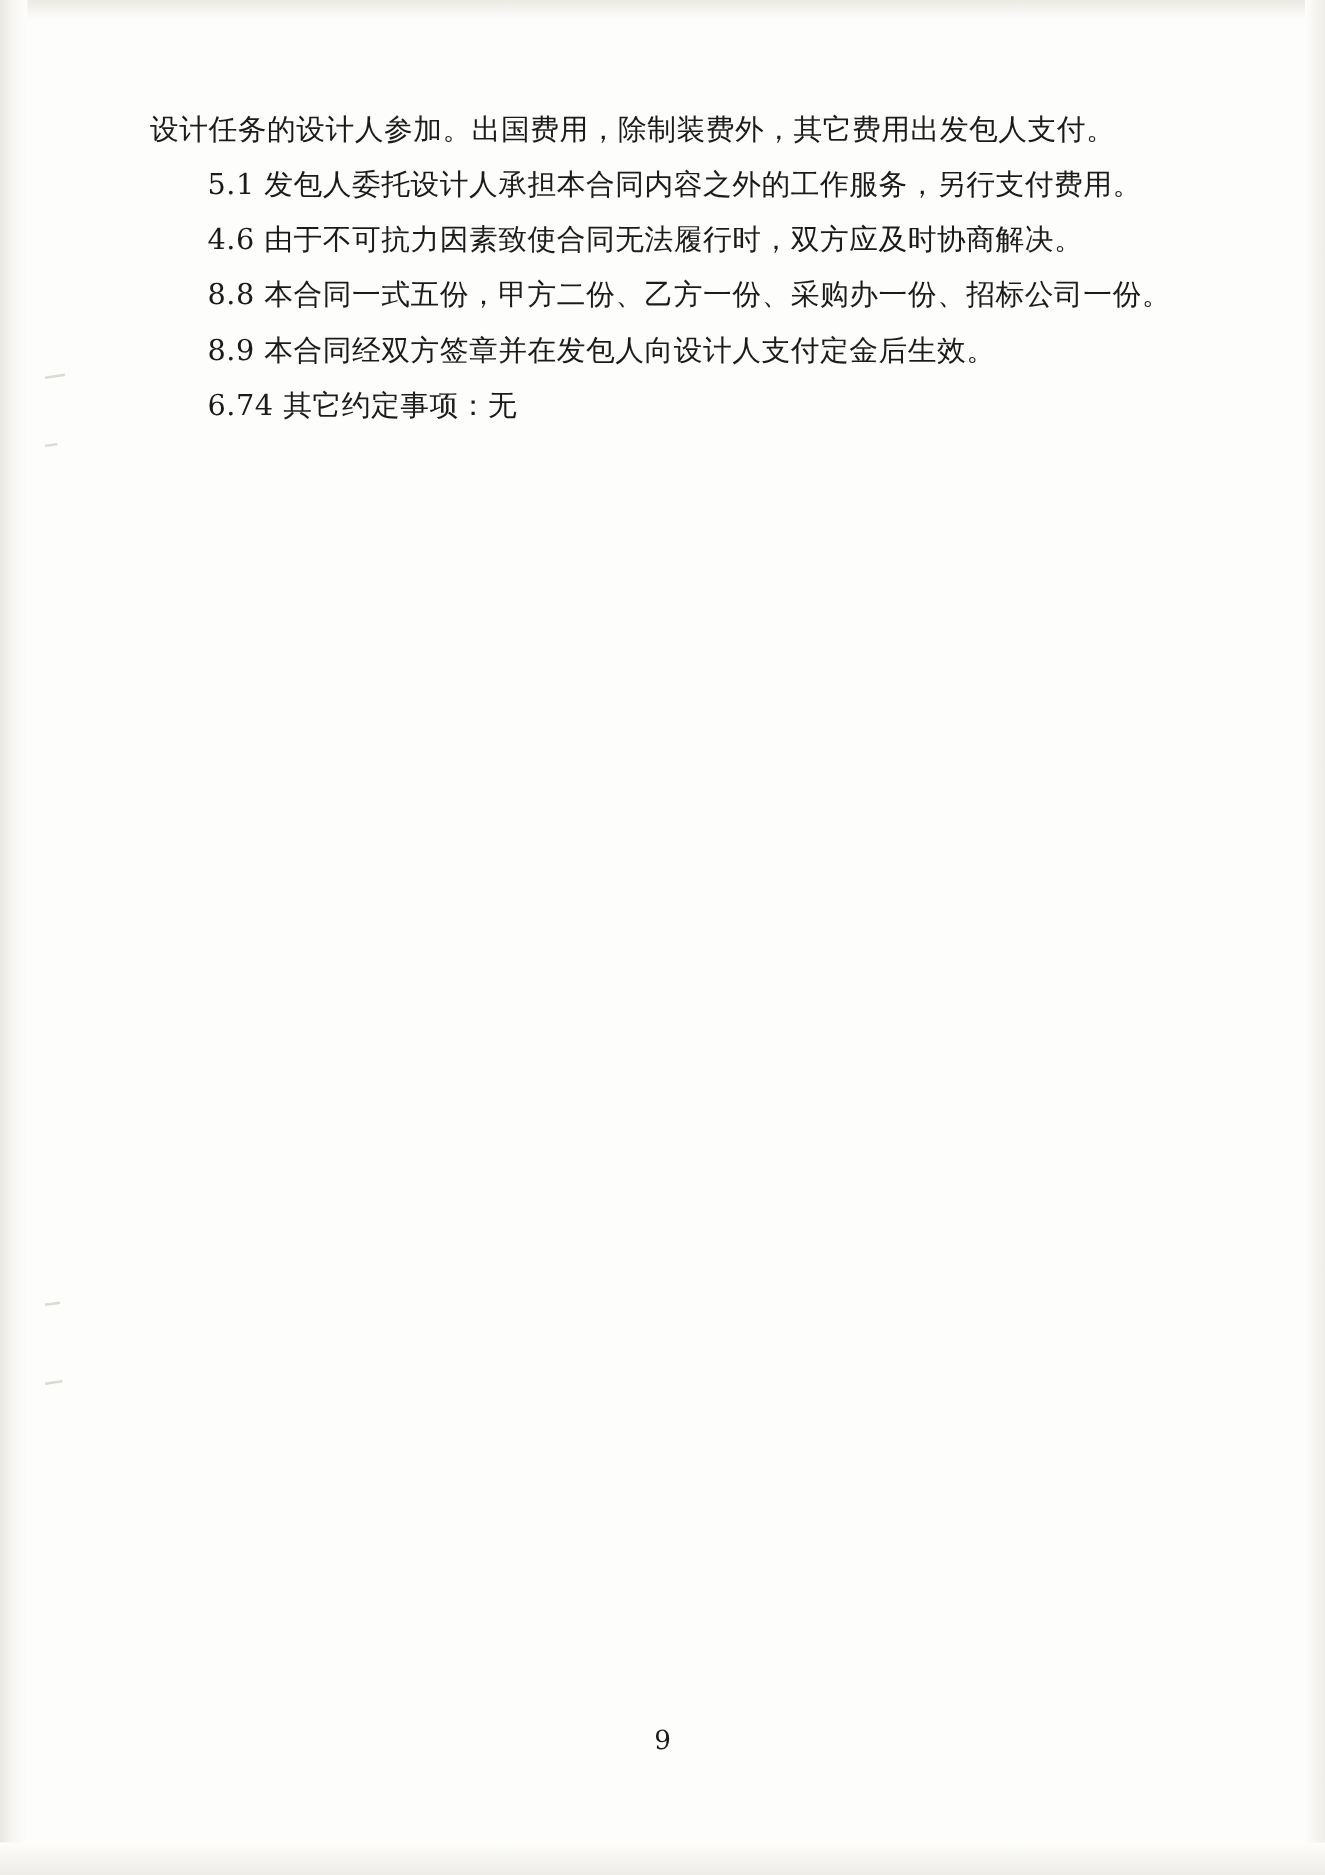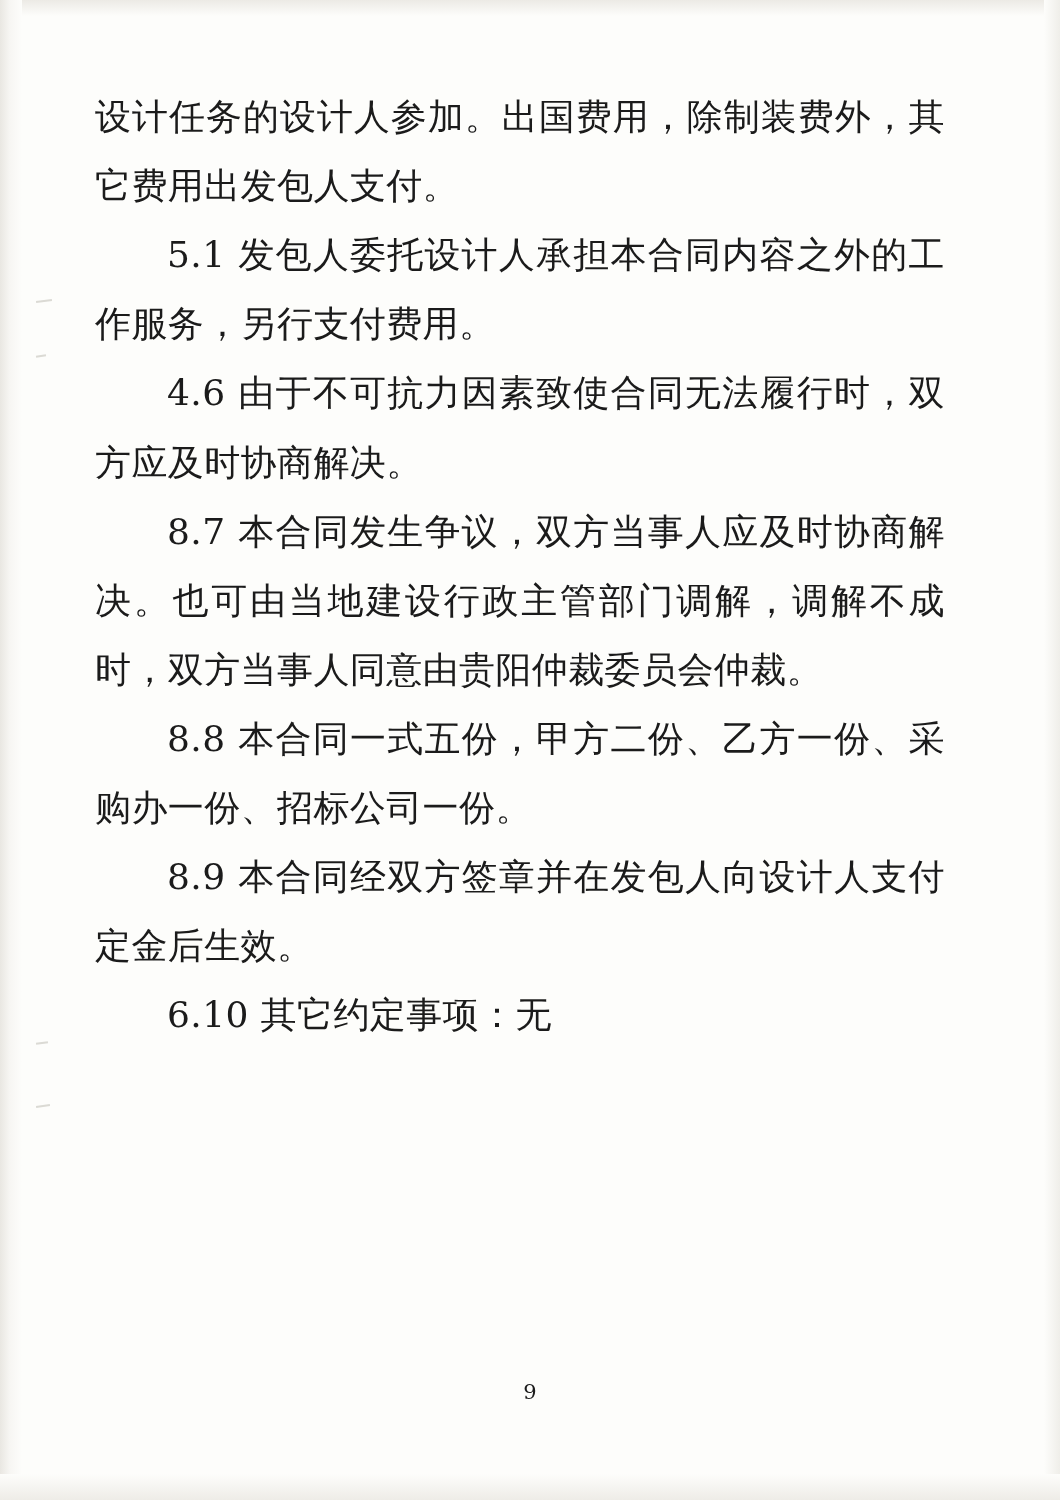--- a/index.html
+++ b/index.html
@@ -57,23 +57,23 @@
     pointer-events: none;
   }
   .mm1 { top: 300px; }
   .mm2 { top: 355px; width: 10px; }
   .mm3 { top: 1042px; width: 12px; }
   .mm4 { top: 1105px; width: 14px; }
 
   .body-text {
     position: absolute;
     top: 82px;
-    left: 95px;
+    left: 120px;
     width: 850px;
-    font-size: 36px;
+    font-size: 23px;
     line-height: 1.92;
     color: #1b1b1b;
     text-align: justify;
     text-justify: inter-ideograph;
     letter-spacing: .4px;
   }
   .para {
     margin: 0 0 0 0;
     text-indent: 2em;
   }
@@ -103,21 +103,20 @@
 
   <div class="margin-mark mm1"></div>
   <div class="margin-mark mm2"></div>
   <div class="margin-mark mm3"></div>
   <div class="margin-mark mm4"></div>
 
   <div class="body-text">
     <p class="para no-indent">设计任务的设计人参加。出国费用，除制装费外，其它费用出发包人支付。</p>
     <p class="para">5.1 发包人委托设计人承担本合同内容之外的工作服务，另行支付费用。</p>
     <p class="para">4.6 由于不可抗力因素致使合同无法履行时，双方应及时协商解决。</p>
-    <p class="para">8.7 本合同发生争议，双方当事人应及时协商解决。也可由当地建设行政主管部门调解，调解不成时，双方当事人同意由贵阳仲裁委员会仲裁。</p>
     <p class="para">8.8 本合同一式五份，甲方二份、乙方一份、采购办一份、招标公司一份。</p>
     <p class="para">8.9 本合同经双方签章并在发包人向设计人支付定金后生效。</p>
-    <p class="para">6.10 其它约定事项：无</p>
+    <p class="para">6.74 其它约定事项：无</p>
   </div>
 
   <div class="page-number">9</div>
 
 </div>
 
 </body></html>

